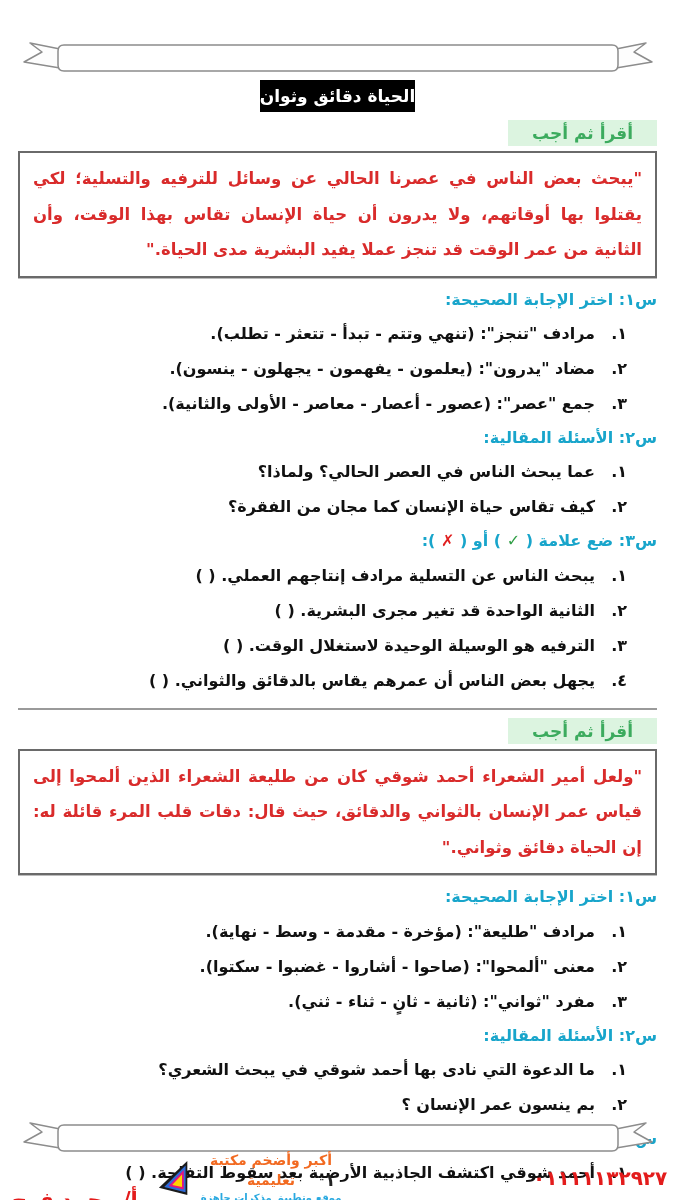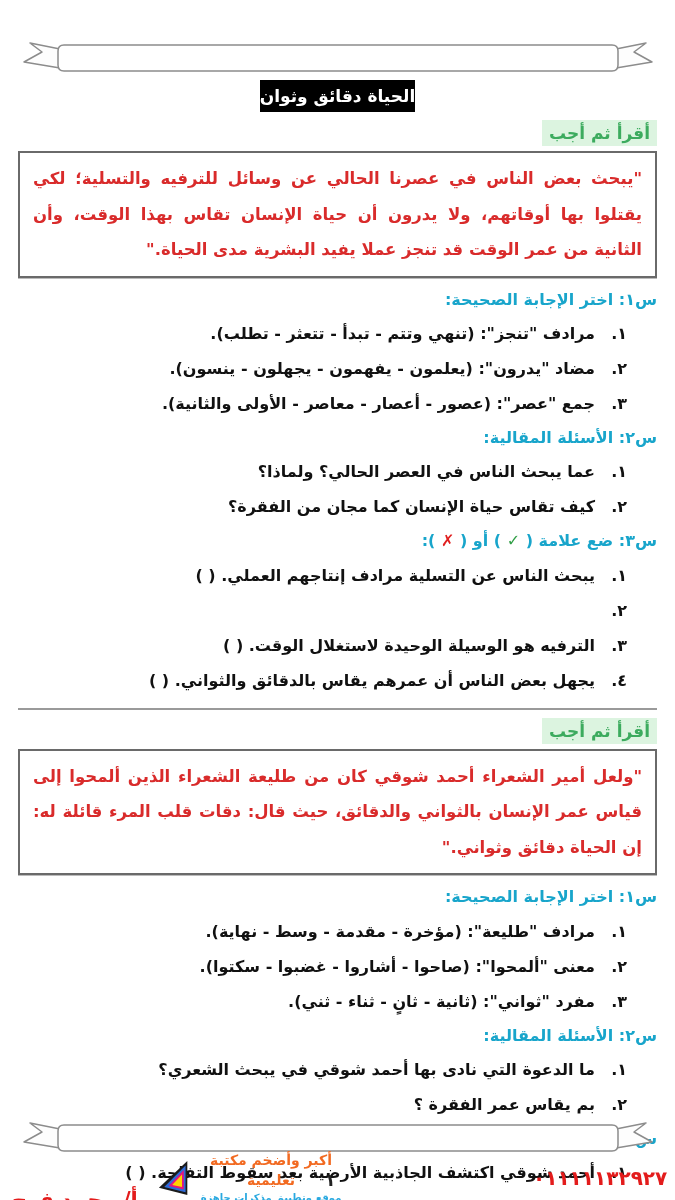--- a/index.html
+++ b/index.html
@@ -14,21 +14,21 @@
   
   .title-row{text-align:center;margin-top:2px;}
   .title-box{
     display:inline-block;background:#000;color:#fff;font-weight:bold;
     font-size:17px;padding:5px 0;line-height:1.3;
   }
   
   .read-label-row{text-align:right;margin-top:8px;}
   .read-label{
     display:inline-block;background:#dcf4e0;color:#3cab5e;font-weight:bold;
-    font-size:17px;padding:2px 7px;line-height:1.3;
+    font-size:17px;padding:2px 24px;line-height:1.3;
   }
   
   .passage{
     margin-top:5px;border:2px solid #6a6a6a;background:#fff;
     color:#d92b2b;font-weight:bold;font-size:16.5px;line-height:2.15;
     padding:8px 13px;text-align:justify;box-shadow:0 1px 0 #bbb;
   }
   
   .qhead{
     margin:11px 0 0 0;color:#18a5cb;font-weight:bold;font-size:16px;line-height:1.4;
@@ -119,20 +119,21 @@
       </div>
 
       <h3 class="qhead"><span>س٣: ضع علامة ( </span><span class="check">✓</span><span> ) أو ( </span><span class="cross">✗</span><span> ):</span></h3>
 
       <div class="item">
         <span class="num">١.</span>
         <span class="txt">يبحث الناس عن التسلية مرادف إنتاجهم العملي. (  )</span>
       </div>
       <div class="item">
         <span class="num">٢.</span>
+        <span class="txt">الثانية الواحدة قد تغير مجرى البشرية. (  )</span>
       </div>
       <div class="item">
         <span class="num">٣.</span>
         <span class="txt">الترفيه هو الوسيلة الوحيدة لاستغلال الوقت. (  )</span>
       </div>
       <div class="item">
         <span class="num">٤.</span>
         <span class="txt">يجهل بعض الناس أن عمرهم يقاس بالدقائق والثواني. (  )</span>
       </div>
     </section>
@@ -162,21 +163,21 @@
       </div>
 
       <h3 class="qhead">س٢: الأسئلة المقالية:</h3>
 
       <div class="item">
         <span class="num">١.</span>
         <span class="txt">ما الدعوة التي نادى بها أحمد شوقي في يبحث الشعري؟</span>
       </div>
       <div class="item">
         <span class="num">٢.</span>
-        <span class="txt">بم يقاس عمر الفقرة ؟</span>
+        <span class="txt">بم ينسون عمر الإنسان ؟</span>
       </div>
 
       <h3 class="qhead"><span>س٣: ضع علامة ( </span><span class="check">✓</span><span> ) أو ( </span><span class="cross">✗</span><span> ):</span></h3>
 
       <div class="item">
         <span class="num">١.</span>
         <span class="txt">أحمد شوقي اكتشف الجاذبية الأرضية بعد سقوط التفاحة. (  )</span>
       </div>
     </section>
 

